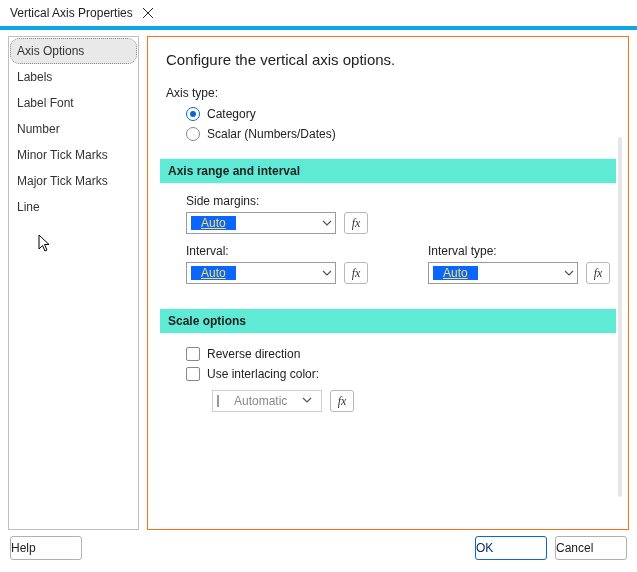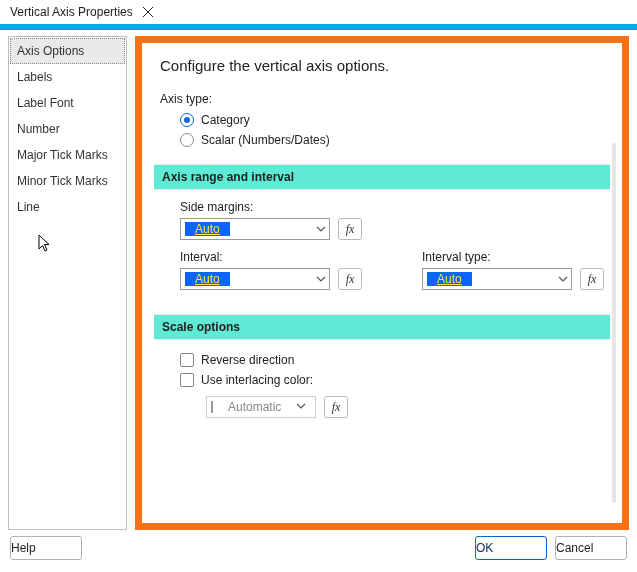--- a/index.html
+++ b/index.html
@@ -11,21 +11,21 @@
     background: #fff;
     width: 637px;
     height: 572px;
     overflow: hidden;
   }
   .titlebar {
     display: flex;
     align-items: center;
     height: 30px;
     padding: 0 8px 0 10px;
-    border-bottom: 6px solid #0ea5e9;
+    border-bottom: 4px solid #0ea5e9;
   }
   .titlebar .title { font-size: 12px; }
   .close-btn {
     width: 30px; height: 24px;
     display: flex; align-items: center; justify-content: center;
     cursor: pointer;
   }
   .close-btn svg { stroke: #222; stroke-width: 1; }
   .body {
     display: flex;
@@ -37,34 +37,35 @@
     width: 132px;
     border: 1px solid #bfbfbf;
     background: #fff;
     padding: 1px;
   }
   .sidebar-item {
     padding: 6px 7px;
     cursor: pointer;
     font-size: 12px;
     color: #333;
+    border-radius: 9px;
   }
   .sidebar-item.selected {
     background: #e9e9e9;
     border: 1px dotted #888;
     padding: 5px 6px;
   }
   .cursor-arrow {
     position: absolute;
     left: 38px; top: 234px;
     pointer-events: none;
   }
   .main {
     flex: 1;
-    border: 7px solid #f97316;
+    border: 1px solid #f97316;
     padding: 14px 18px 10px 18px;
     position: relative;
   }
   .scroll-track {
     position: absolute;
     right: 6px; top: 100px;
     width: 4px; height: 360px;
     background: #e6e6e6;
     border-radius: 2px;
   }
@@ -175,22 +176,22 @@
       </svg>
   </div>
 </div>
 
 <div class="body">
   <div class="sidebar">
     <div class="sidebar-item selected"><span>Axis Options</span></div>
     <div class="sidebar-item"><span>Labels</span></div>
     <div class="sidebar-item"><span>Label Font</span></div>
     <div class="sidebar-item"><span>Number</span></div>
+    <div class="sidebar-item"><span>Minor Tick Marks</span></div>
     <div class="sidebar-item"><span>Major Tick Marks</span></div>
-    <div class="sidebar-item"><span>Minor Tick Marks</span></div>
     <div class="sidebar-item"><span>Line</span></div>
   </div>
 
   <svg class="cursor-arrow" width="16" height="20" viewBox="0 0 16 20">
       <path d="M1 1 L1 15 L4.5 11.5 L7 17 L9 16 L6.5 10.5 L11 10.5 Z" fill="#fff" stroke="#000" stroke-width="1"></path>
     </svg>
 
   <div class="main">
     <div class="scroll-track"></div>
 

